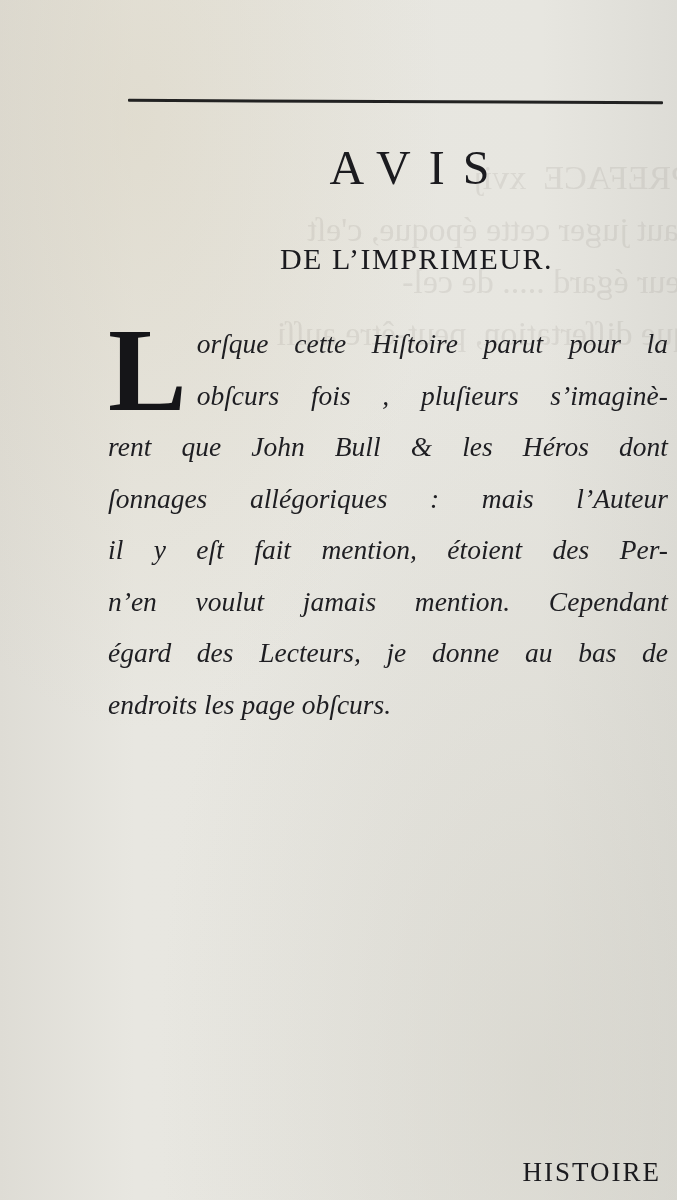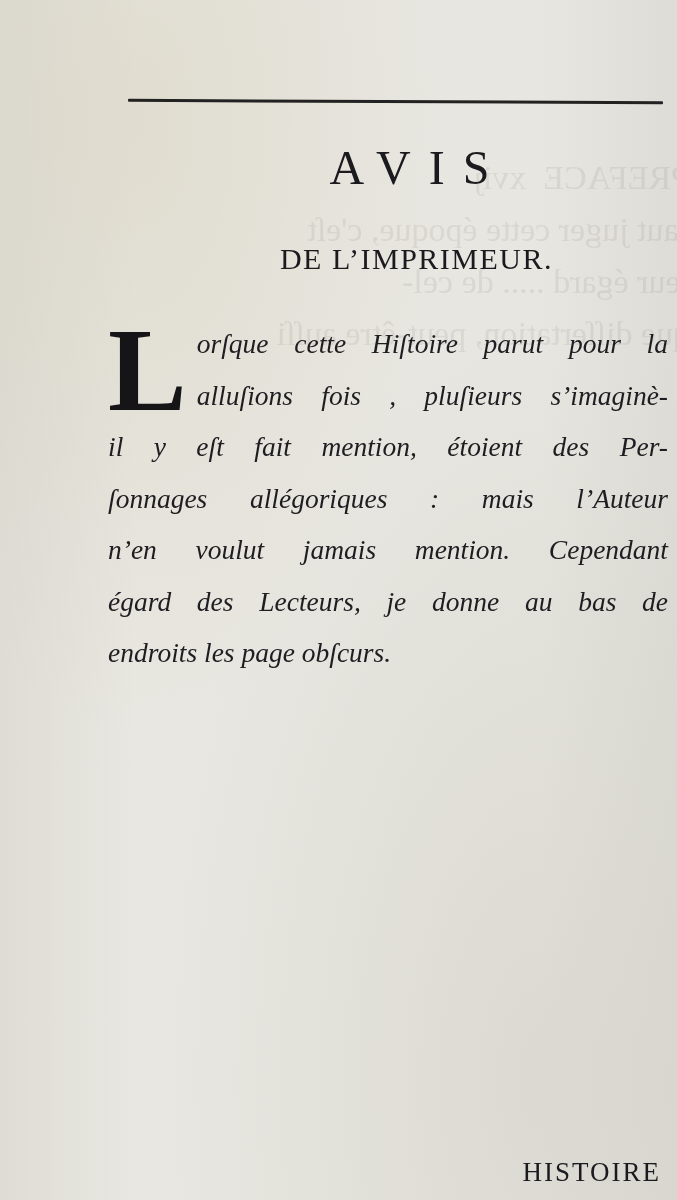--- a/index.html
+++ b/index.html
@@ -61,21 +61,22 @@
 </div>
 
 <div class="rule"></div>
 
 <div class="title">AVIS</div>
 <div class="subtitle">DE L’IMPRIMEUR.</div>
 
 <div class="body">
   <span class="dropcap">L</span>
   <span class="line">orſque cette Hiſtoire parut pour la</span>
-  <span class="line">alluſions fois , pluſieurs s’imaginè-</span>
+  <span class="line">obſcurs fois , pluſieurs s’imaginè-</span>
+  <span class="line">rent que John Bull &amp; les Héros dont</span>
+  <span class="line">ſonnages allégoriques :   mais l’Auteur</span>
   <span class="line">il y eſt fait mention, étoient des Per-</span>
-  <span class="line">ſonnages allégoriques :   mais l’Auteur</span>
   <span class="line">n’en voulut jamais mention.  Cependant</span>
   <span class="line">égard des Lecteurs, je donne au bas de</span>
   <span class="line last">endroits les page obſcurs.</span>
 </div>
 
 <div class="catchword">HISTOIRE</div>
 
 </body></html>

